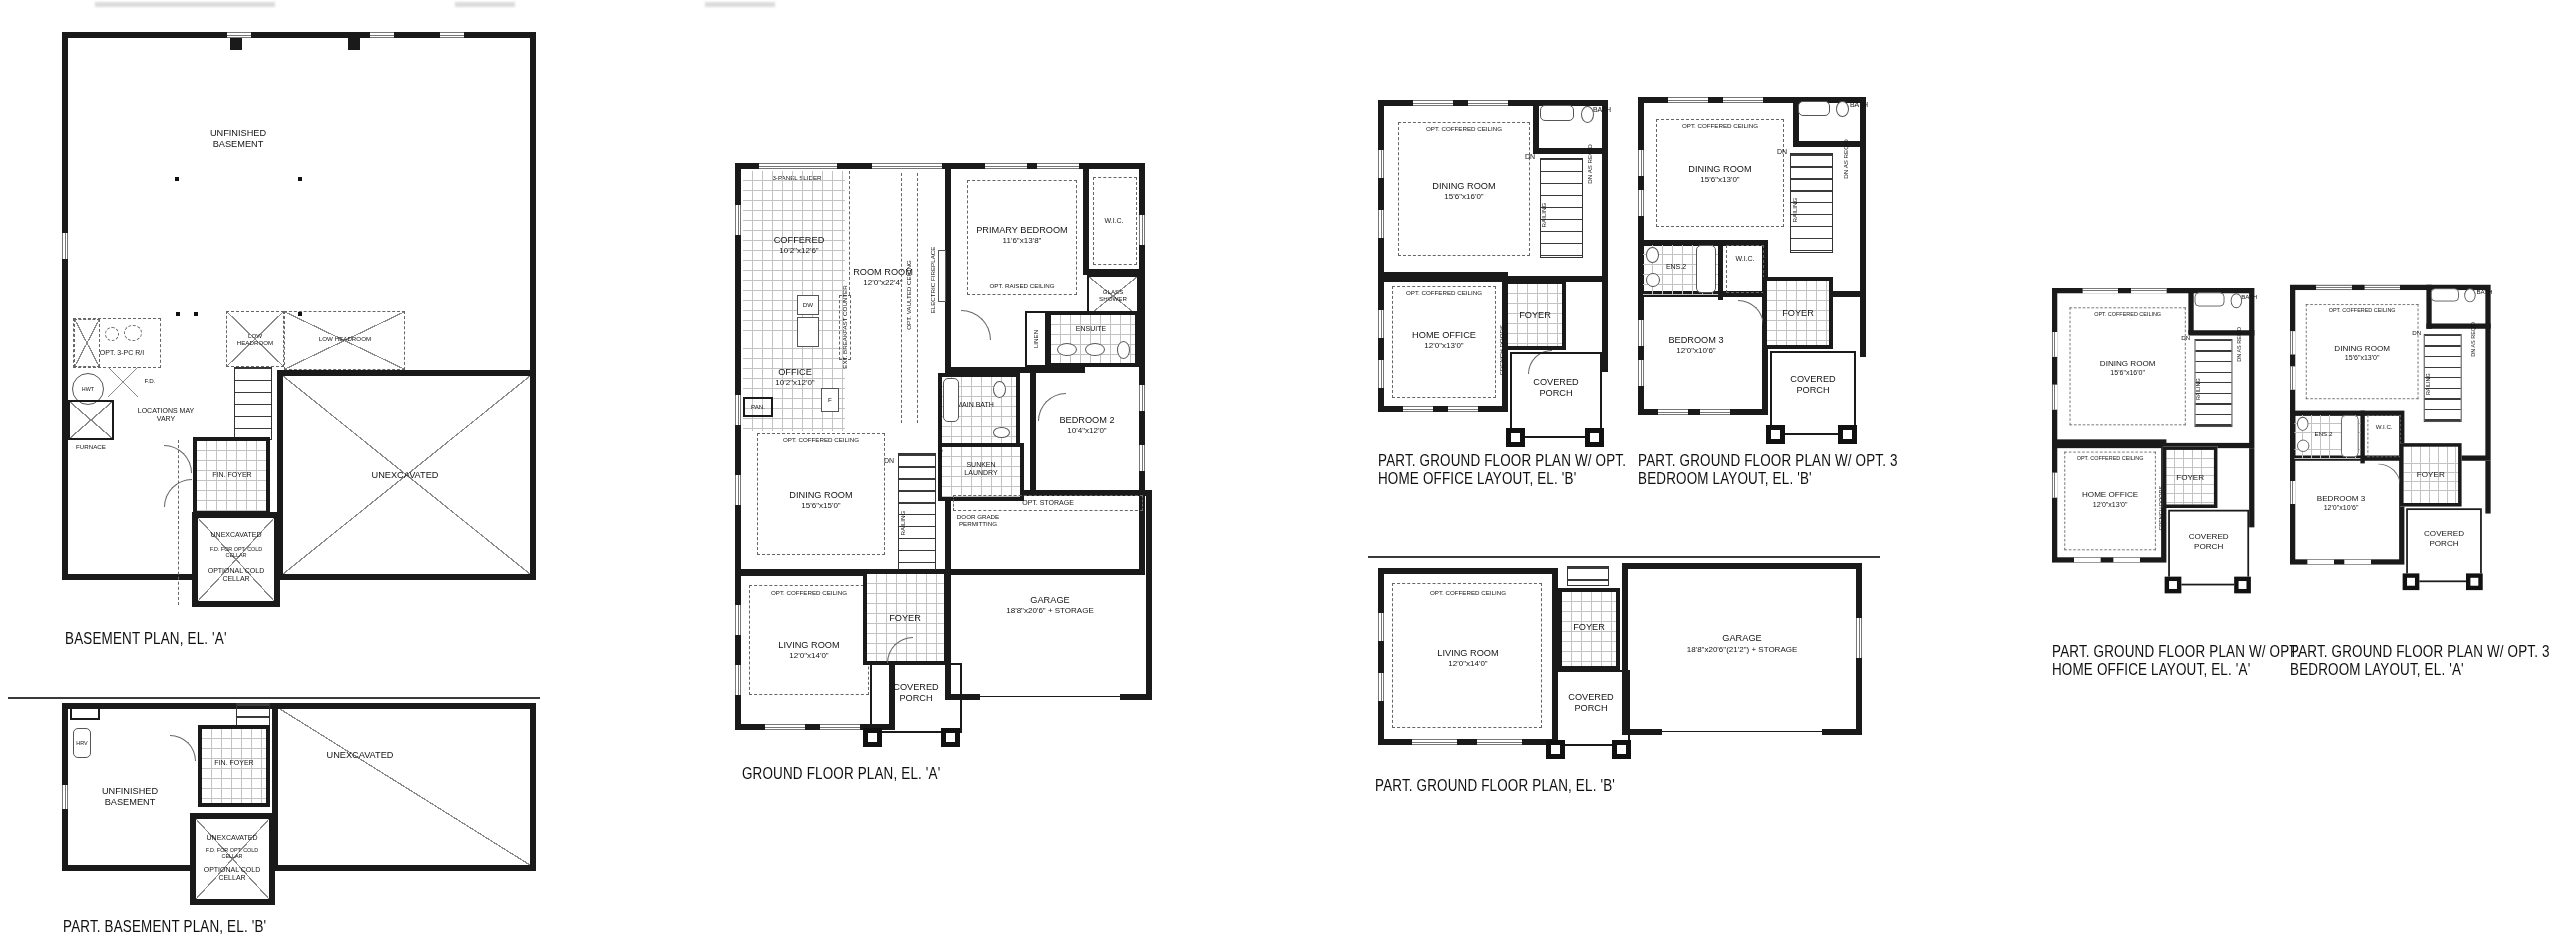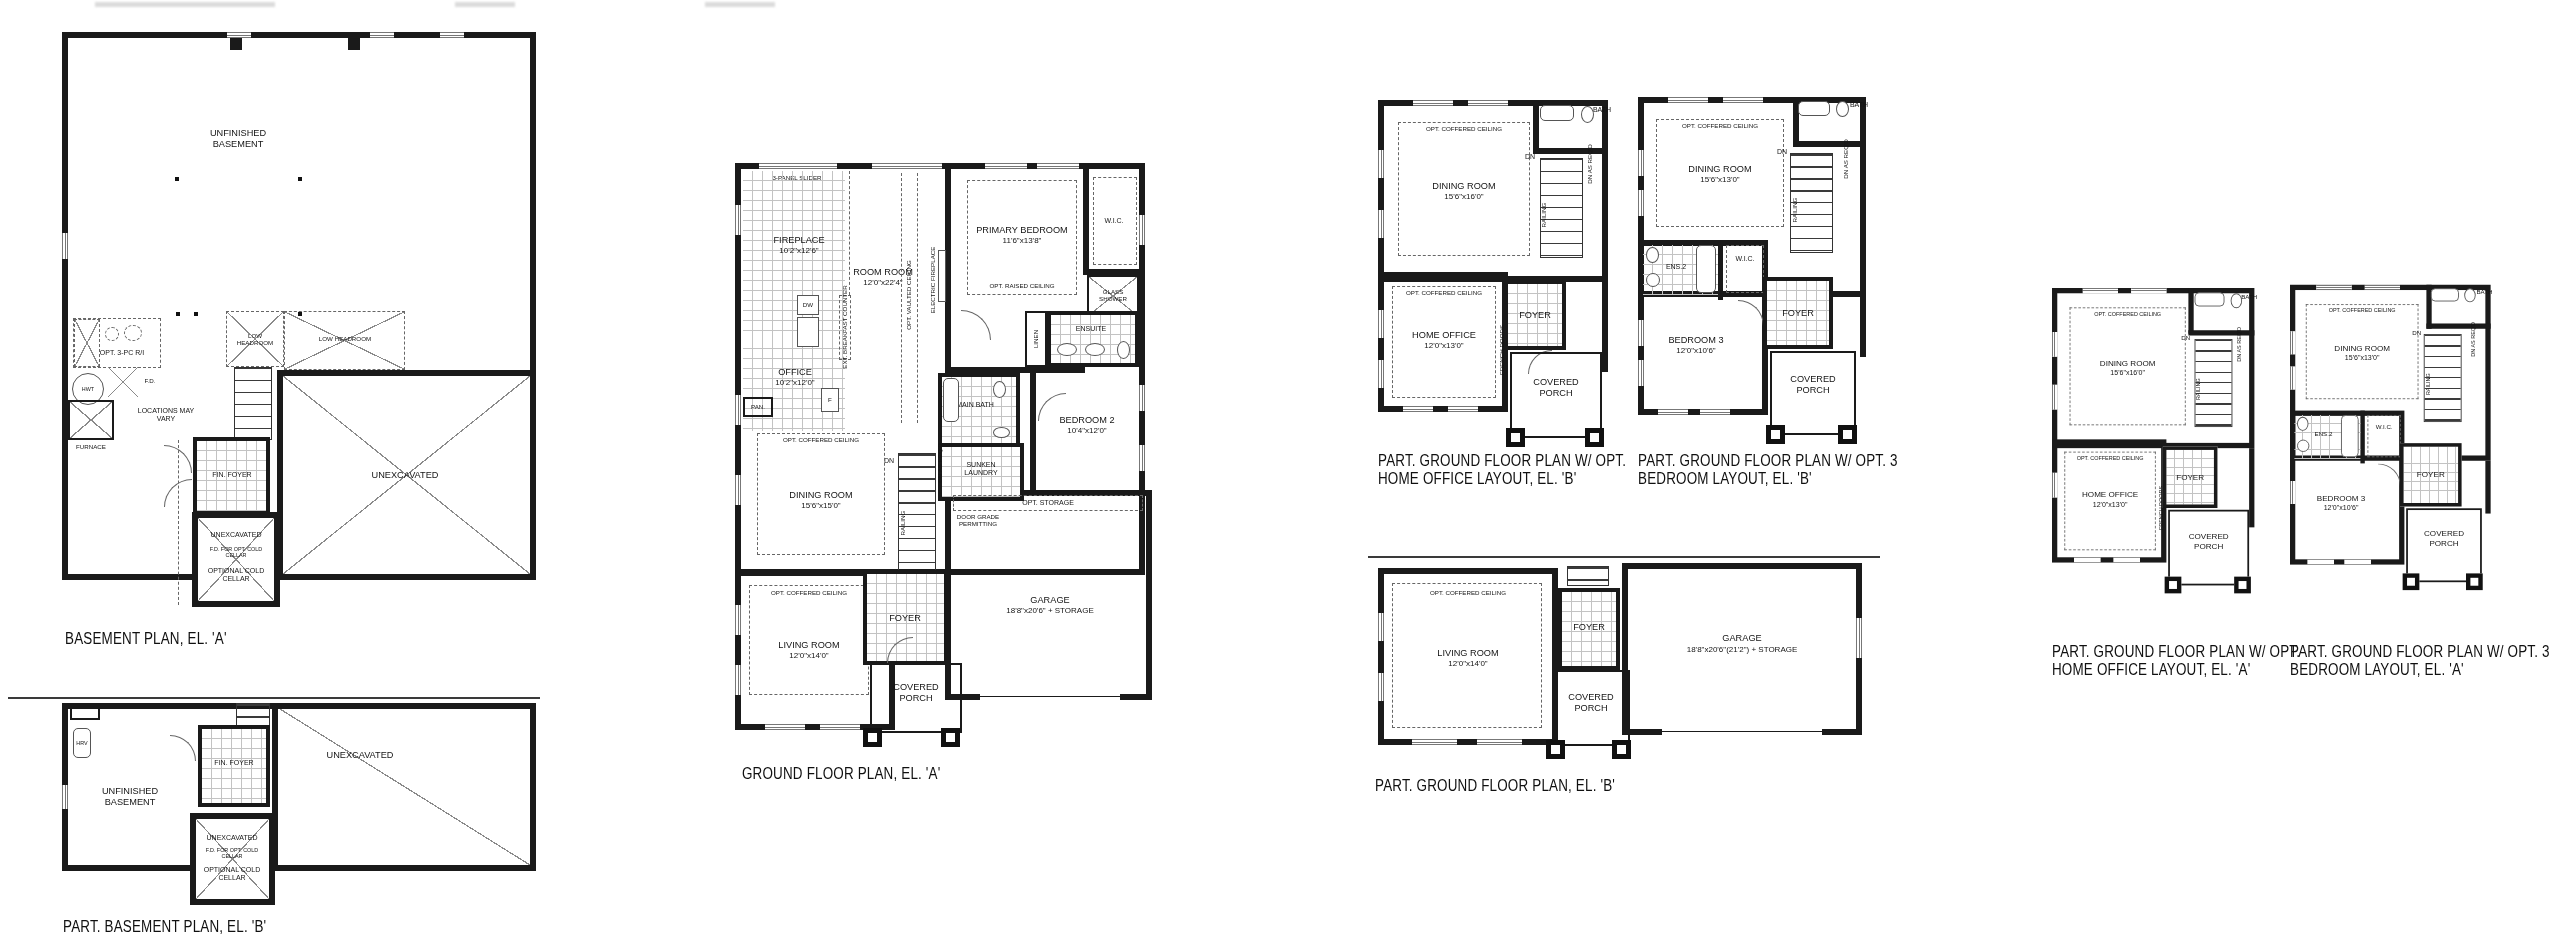--- a/index.html
+++ b/index.html
@@ -136,21 +136,21 @@
   <div class="winv win" style="left:0px;top:330px;height:30px"></div>
   <div class="winv win" style="left:0px;top:460px;height:30px"></div>
   <div class="winv win" style="left:0px;top:520px;height:30px"></div>
   <div class="winh win" style="left:30px;top:579px;width:40px"></div>
   <div class="winh win" style="left:85px;top:579px;width:40px"></div>
   <div class="winv win" style="left:404px;top:70px;height:30px"></div>
   <div class="winv win" style="left:404px;top:240px;height:26px"></div>
   <div class="winv win" style="left:404px;top:300px;height:26px"></div>
 
   <div class="tile" style="position:absolute;left:8px;top:26px;width:102px;height:168px"></div>
-  <span class="lbl" style="left:64px;top:95px">FIREPLACE</span>
+  <span class="lbl" style="left:64px;top:95px">COFFERED</span>
   <span class="lbl dim" style="left:64px;top:106px">10'2"x12'6"</span>
   <div class="tile" style="position:absolute;left:8px;top:194px;width:102px;height:92px"></div>
   <span class="lbl" style="left:60px;top:227px">OFFICE</span>
   <span class="lbl dim" style="left:60px;top:238px">10'2"x12'0"</span>
   <div class="wb2 wb" style="left:8px;top:252px;width:30px;height:20px"></div>
   <span class="lbl t6" style="left:23px;top:262px">PAN.</span>
   <div class="fix" style="left:62px;top:150px;width:22px;height:20px"></div>
   <span class="lbl t6" style="left:73px;top:160px">DW</span>
   <div class="fix" style="left:62px;top:172px;width:22px;height:30px"></div>
   <div class="fix" style="left:86px;top:243px;width:18px;height:24px"></div>

